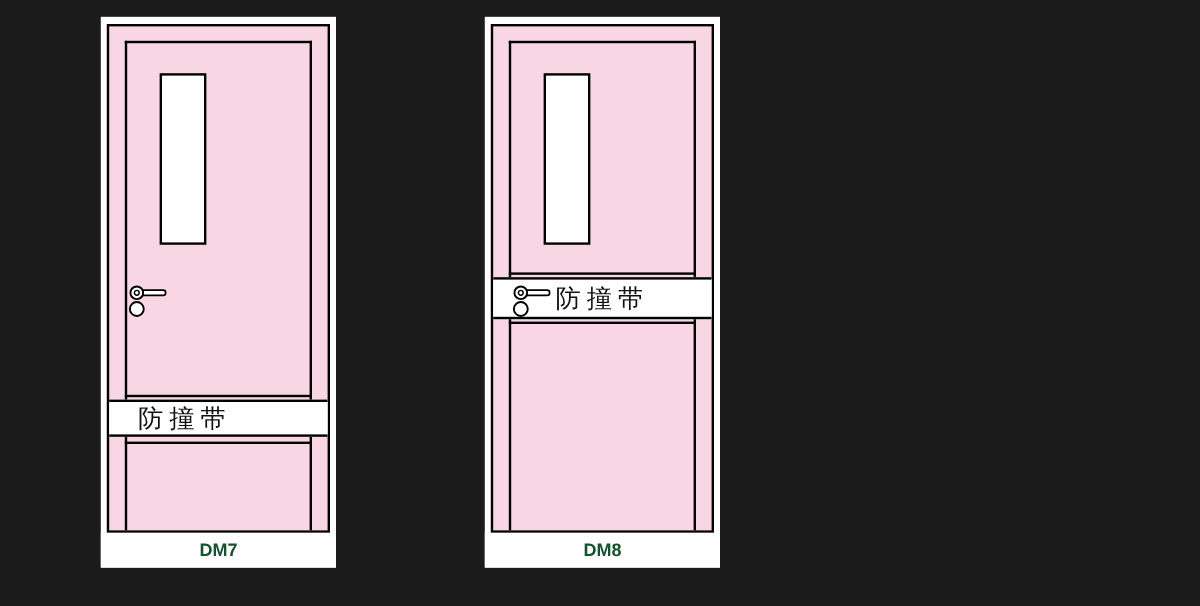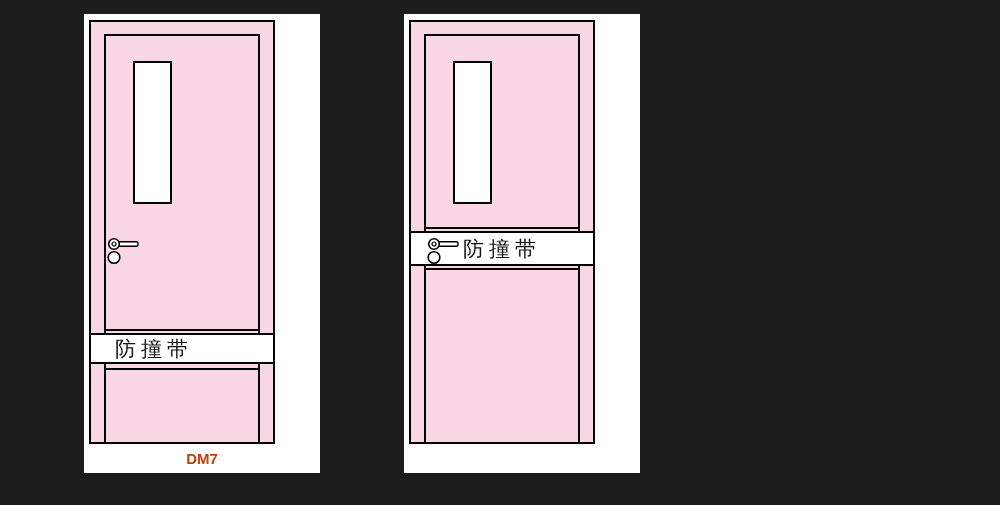--- a/index.html
+++ b/index.html
@@ -13,21 +13,20 @@
     height: 505px;
     background: var(--bg, #1c1c1c);
     overflow: hidden;
   }
   .door-unit {
     position: absolute;
     top: 14px;
     width: 196px;
     height: 459px;
     background: var(--frame, #ffffff);
-    padding-left: 40px;
   }
   .door-unit.u1 { left: 84px; }
   .door-unit.u2 { left: 404px; }
   .door-unit.u3 { left: 724px; }
   .slab {
     position: absolute;
     left: 5px;
     top: 6px;
     width: 186px;
     height: 424px;
@@ -118,21 +117,21 @@
   .model-label {
     position: absolute;
     left: 0;
     right: 0;
     bottom: 0;
     height: 29px;
     line-height: 29px;
     text-align: center;
     font-weight: 700;
     font-size: 15px;
-    color: #c2410c;
+    color: #14532d;
     background: var(--frame, #ffffff);
   }
 </style>
 </head>
 <body>
 
 <div class="canvas">
 
   <div class="door-unit u1">
     <div class="slab">
@@ -166,16 +165,17 @@
       <div class="rail rail-below"></div>
       <div class="handle">
         <svg width="40" height="30" viewBox="0 0 40 30">
           <rect x="11" y="5.8" width="21" height="4.4" rx="2" fill="#fff" stroke="#000" stroke-width="1.4"></rect>
           <circle cx="8" cy="8" r="5.3" fill="#fff" stroke="#000" stroke-width="1.6"></circle>
           <circle cx="8" cy="8" r="2" fill="none" stroke="#000" stroke-width="1.2"></circle>
           <circle cx="8" cy="21.5" r="5.8" fill="#fff" stroke="#000" stroke-width="1.6"></circle>
         </svg>
       </div>
     </div>
+    <div class="model-label">DM8</div>
   </div>
 
 
 </div>
 
 </body></html>

